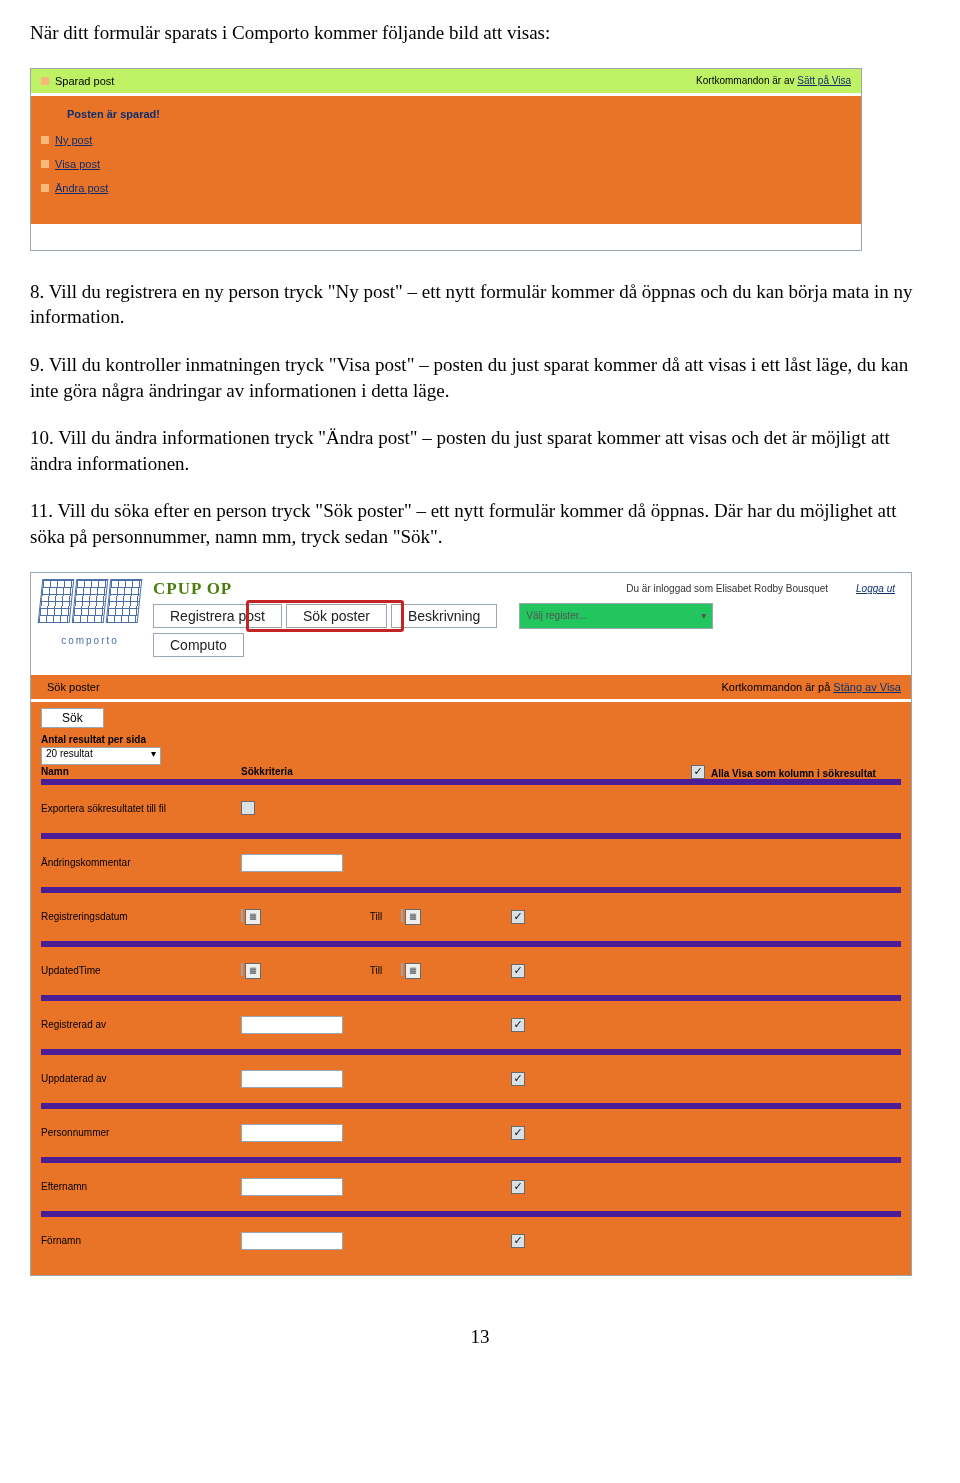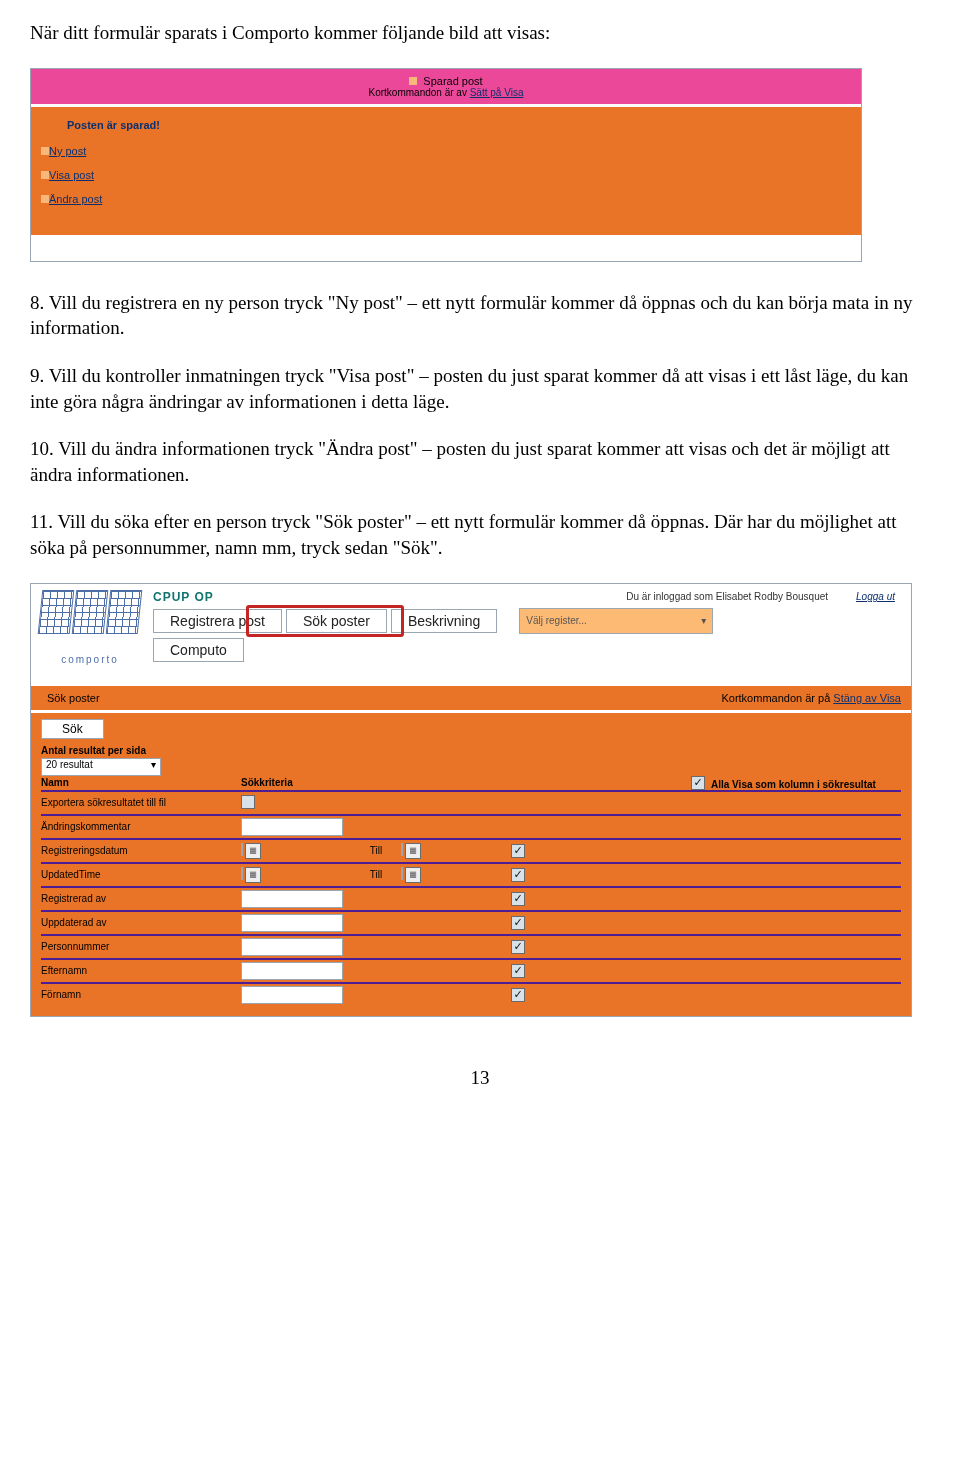--- a/index.html
+++ b/index.html
@@ -17,39 +17,38 @@
   
   .shot1 {
     width: 830px;
     border: 1px solid #9aa7b3;
     margin: 12px 0 28px 0;
     background: #fff;
     font-family: Verdana, Arial, sans-serif;
     font-size: 11px;
   }
   .shot1 .bar-top {
-    background: #ec4899;
+    background: #bef264;
     display: flex;
     justify-content: space-between;
     align-items: center;
-    padding: 6px 18px;
+    padding: 6px 10px;
     color: #000;
-    flex-direction: column;
   }
   .shot1 .bar-top .left { display: flex; align-items: center; gap: 6px; }
   .shot1 .sq { width: 8px; height: 8px; background: #f7b879; display: inline-block; }
   .shot1 .bar-top .right { font-size: 10px; }
   .shot1 .bar-top a { color: #0d2f6e; text-decoration: underline; }
   .shot1 .topgap { height: 3px; background: #fff; }
   .shot1 .body {
     background: #e97428;
     padding: 12px 10px 18px 10px;
   }
   .shot1 .savedmsg { color: #0d2f6e; font-weight: bold; margin-bottom: 14px; padding-left: 26px; }
-  .shot1 .lnk-row { display: flex; align-items: center; margin: 12px 0; }
+  .shot1 .lnk-row { display: flex; align-items: center; gap: 6px; margin: 12px 0; }
   .shot1 .lnk-row a { color: #0d2f6e; text-decoration: underline; }
   .shot1 .bot { height: 26px; background: #fff; }
 
   
   .shot2 {
     width: 880px;
     border: 1px solid #9aa7b3;
     margin: 20px 0 30px 0;
     background: #fff;
     font-family: Verdana, Arial, sans-serif;
@@ -75,41 +74,41 @@
     gap: 2px;
     transform: skewX(-6deg);
   }
   .grid {
     width: 30px; height: 42px;
     background:
       repeating-linear-gradient(#4d6fa8 0 1px, transparent 1px 7px),
       repeating-linear-gradient(90deg,#4d6fa8 0 1px, transparent 1px 7px);
     border: 1px solid #4d6fa8;
   }
-  .logo-text { font-size: 10px; color: #4d6fa8; margin-top: 20px; letter-spacing: 2px; }
+  .logo-text { font-size: 10px; color: #4d6fa8; margin-top: 12px; letter-spacing: 2px; }
 
   .hdr-right { flex: 1; display: flex; flex-direction: column; gap: 4px; }
   .hdr-top-row { display: flex; justify-content: space-between; align-items: center; padding-right: 8px; }
-  .app-title { font-size: 12px; font-weight: bold; color: #0f766e; letter-spacing: 1px; }
+  .app-title { font-size: 17px; font-weight: bold; color: #4d7c0f; letter-spacing: 1px; font-family: Liberation Serif, serif; }
   .loginfo { font-size: 10px; color: #333; display: flex; gap: 28px; align-items: center; }
   .loginfo a { color: #0d2f6e; text-decoration: underline; font-style: italic; }
 
   .btnrow { display: flex; gap: 4px; align-items: center; }
   .wbtn {
     border: 1px solid #9aa7b3;
     background: #fff;
     padding: 3px 16px;
     font-size: 14px;
     color: #222;
     cursor: pointer;
     font-family: inherit;
   }
   .regselect {
     border: 1px solid #9aa7b3;
-    background: #fdba74;
+    background: #22c55e;
     padding: 2px 6px;
     font-size: 10px;
     color: #555;
     width: 180px;
     height: 20px;
     display: flex;
     justify-content: space-between;
     align-items: center;
   }
   .redbox {
@@ -156,22 +155,22 @@
   }
   .hdr2 .allvis { display: flex; align-items: flex-end; gap: 6px; }
   .chk { width: 12px; height: 12px; border: 1px solid #6a6a6a; background: #d9e1e8; display: inline-flex;
          align-items: center; justify-content: center; font-size: 10px; line-height: 1; }
   .chk.checked::before { content: "✓"; color: #111; font-size: 11px; }
 
   .srow {
     display: grid;
     grid-template-columns: 200px 110px 50px 110px 200px;
     align-items: center;
-    border-top: 2px solid #4c1d95;
-    padding: 0 0;
+    border-top: 6px solid #4c1d95;
+    padding: 13px 0;
     min-height: 22px;
     font-size: 10px;
   }
   .srow .lbl { }
   .tin { border:1px solid #9aa7b3; background:#fff; height: 16px; width: 100px; }
   .tin.date { width: 100px; position: relative; }
   .cal { width: 14px; height: 14px; border:1px solid #6a6a6a; background:#eee; display:inline-block; vertical-align: middle; margin-left: 2px; font-size: 8px; text-align:center; line-height:14px; color:#555; }
   .till { text-align: center; }
 
   .page-num { text-align: center; font-size: 19px; margin-top: 50px; }

